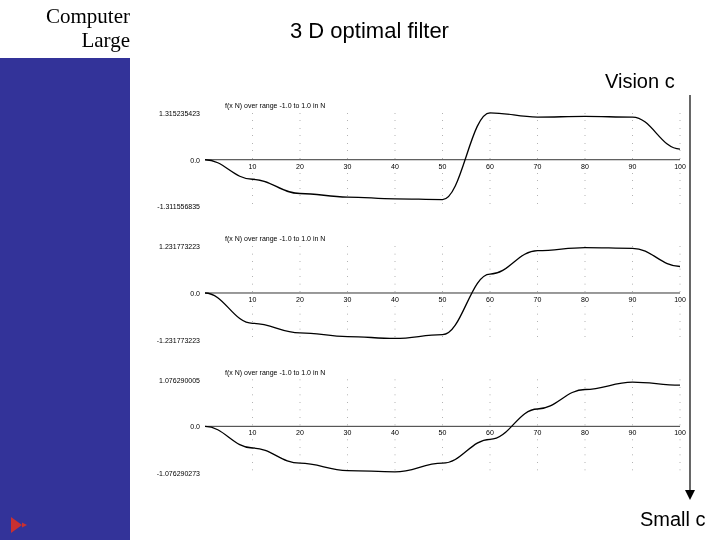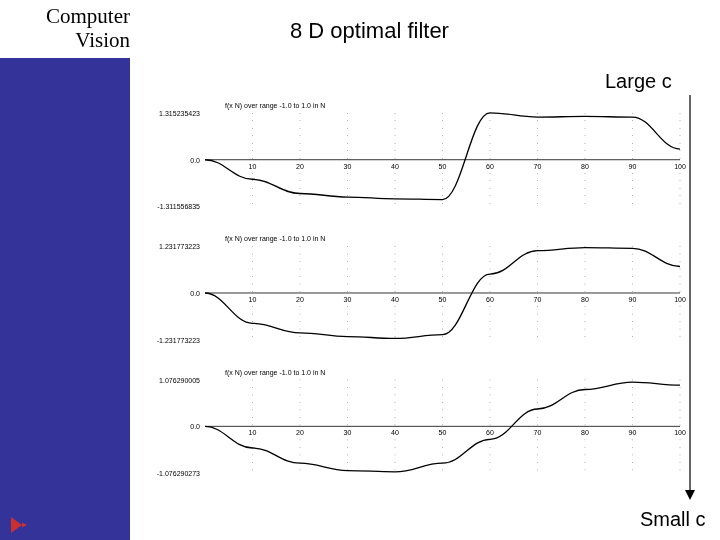--- a/index.html
+++ b/index.html
@@ -70,27 +70,27 @@
   svg text {
     font-family: Arial, sans-serif;
   }
 </style>
 </head>
 <body>
 
 <div class="sidebar">
   <div class="sidebar-title">
     <span>Computer</span><br>
-    <span>Vision</span>
+    <span>Large</span>
   </div>
 </div>
 
-<div class="main-title">8 D optimal filter</div>
+<div class="main-title">3 D optimal filter</div>
 
-<div class="small-c">Large c</div>
+<div class="small-c">Vision c</div>
 <div class="large-c">Small c</div>
 
 <svg class="arrow" viewBox="0 0 10 405">
   <line x1="5" y1="0" x2="5" y2="395" stroke="#000" stroke-width="1.2"></line>
   <polygon points="0,395 10,395 5,405" fill="#000"></polygon>
 </svg>
 
 <svg class="plots" viewBox="0 0 555 400">
     <g transform="translate(0, 0)">
       <line x1="70" x2="545" y1="64.73201916627039" y2="64.73201916627039" stroke="#000" stroke-width="0.8"></line>

